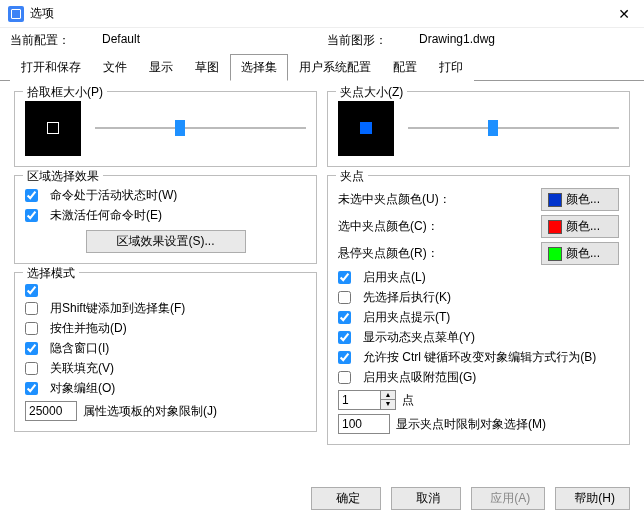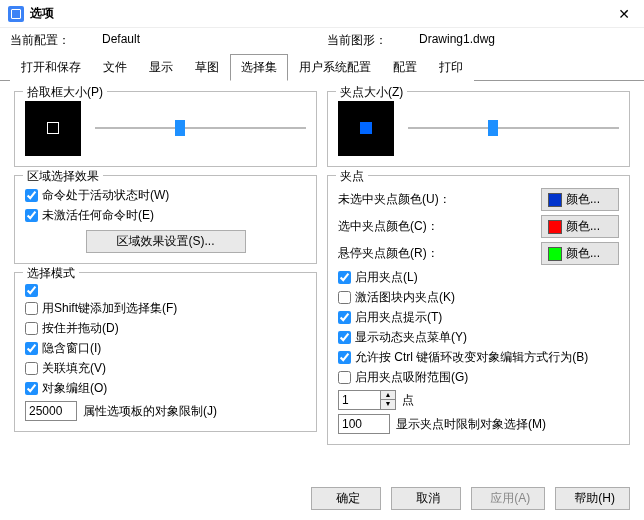--- a/index.html
+++ b/index.html
@@ -1,38 +1,38 @@
 <!DOCTYPE html>
 <html><head>
 <meta charset="utf-8">
 <style>
 *{box-sizing:border-box;margin:0;padding:0;font-family:"SimSun","宋体",sans-serif;font-size:12px;}
 body{background:#fff;width:644px;height:520px;overflow:hidden;position:relative;}
 .titlebar{height:28px;background:#fff;border-bottom:1px solid #eee;display:flex;align-items:center;padding:0 8px;justify-content:space-between;}
-.titlebar .left{display:flex;align-items:center;gap:6px;font-weight:bold;}
+.titlebar .left{display:flex;align-items:center;gap:6px;}
 .titlebar .icon{width:16px;height:16px;background:#3b82f6;border-radius:2px;position:relative;}
 .titlebar .icon::after{content:"";position:absolute;left:3px;top:3px;width:8px;height:8px;border:1px solid #fff;border-radius:1px;}
 .titlebar .close{font-size:14px;cursor:pointer;padding:2px 6px;}
 .topinfo{display:flex;padding:4px 10px 2px 10px;gap:10px;}
 .topinfo .pair{display:flex;gap:8px;}
 .tabs{display:flex;border-bottom:1px solid #999;padding:0 10px;margin-top:2px;}
 .tab{padding:4px 10px;border:1px solid transparent;border-bottom:none;cursor:pointer;position:relative;top:1px;background:#fff;}
 .tab.active{border-color:#999;border-bottom:1px solid #fff;}
 .content{padding:10px 14px 0 14px;display:flex;gap:10px;}
 .col{flex:1;display:flex;flex-direction:column;gap:8px;}
 .fieldset{border:1px solid #bdbdbd;padding:8px 10px 10px 10px;position:relative;}
 .fieldset>.legend{position:absolute;top:-8px;left:8px;background:#fff;padding:0 4px;}
 .previewrow{display:flex;align-items:center;gap:14px;}
 .preview{width:56px;height:56px;background:#000;display:flex;align-items:center;justify-content:center;}
 .pb-square{width:12px;height:12px;border:1px solid #fff;}
 .pb-grip{width:12px;height:12px;background:#0066ff;}
 .slider{flex:1;height:20px;position:relative;}
 .slider .track{position:absolute;left:0;right:0;top:9px;height:2px;background:#bbb;}
 .slider .thumb{position:absolute;top:2px;width:10px;height:16px;background:#1e90ff;}
-.chk{display:flex;align-items:center;gap:4px;margin:3px 0;}
+.chk{display:flex;align-items:center;gap:12px;margin:3px 0;}
 .chk input{width:13px;height:13px;accent-color:#1e90ff;}
 .btn{background:#e9e9e9;border:1px solid #adadad;padding:2px 14px;cursor:pointer;text-align:center;min-height:22px;display:inline-flex;align-items:center;justify-content:center;}
 .btn:disabled{color:#888;}
 .colorrow{display:flex;align-items:center;justify-content:space-between;margin:4px 0;gap:6px;}
 .colorbtn{display:flex;align-items:center;gap:4px;border:1px solid #adadad;background:#e5e5e5;padding:2px 6px;min-width:78px;cursor:pointer;}
 .swatch{width:14px;height:14px;border:1px solid #555;}
 .numrow{display:flex;align-items:center;gap:6px;margin-top:4px;}
 input[type=text].num{width:52px;height:20px;border:1px solid #888;padding:1px 3px;}
 .spin{display:flex;align-items:center;}
 .spin input{width:42px;height:20px;border:1px solid #888;border-right:none;padding:1px 3px;}
@@ -179,21 +179,21 @@
             </div>
           </div>
         </div>
       <div id="grip-checks">
           <label class="chk">
             <input type="checkbox" checked="" style="">
             <span>启用夹点(L)</span>
           </label>
           <label class="chk">
             <input type="checkbox" style="">
-            <span>激活图块内夹点(K)</span>
+            <span>先选择后执行(K)</span>
           </label>
           <label class="chk">
             <input type="checkbox" checked="" style="">
             <span>启用夹点提示(T)</span>
           </label>
           <label class="chk">
             <input type="checkbox" checked="" style="">
             <span>显示动态夹点菜单(Y)</span>
           </label>
           <label class="chk">

